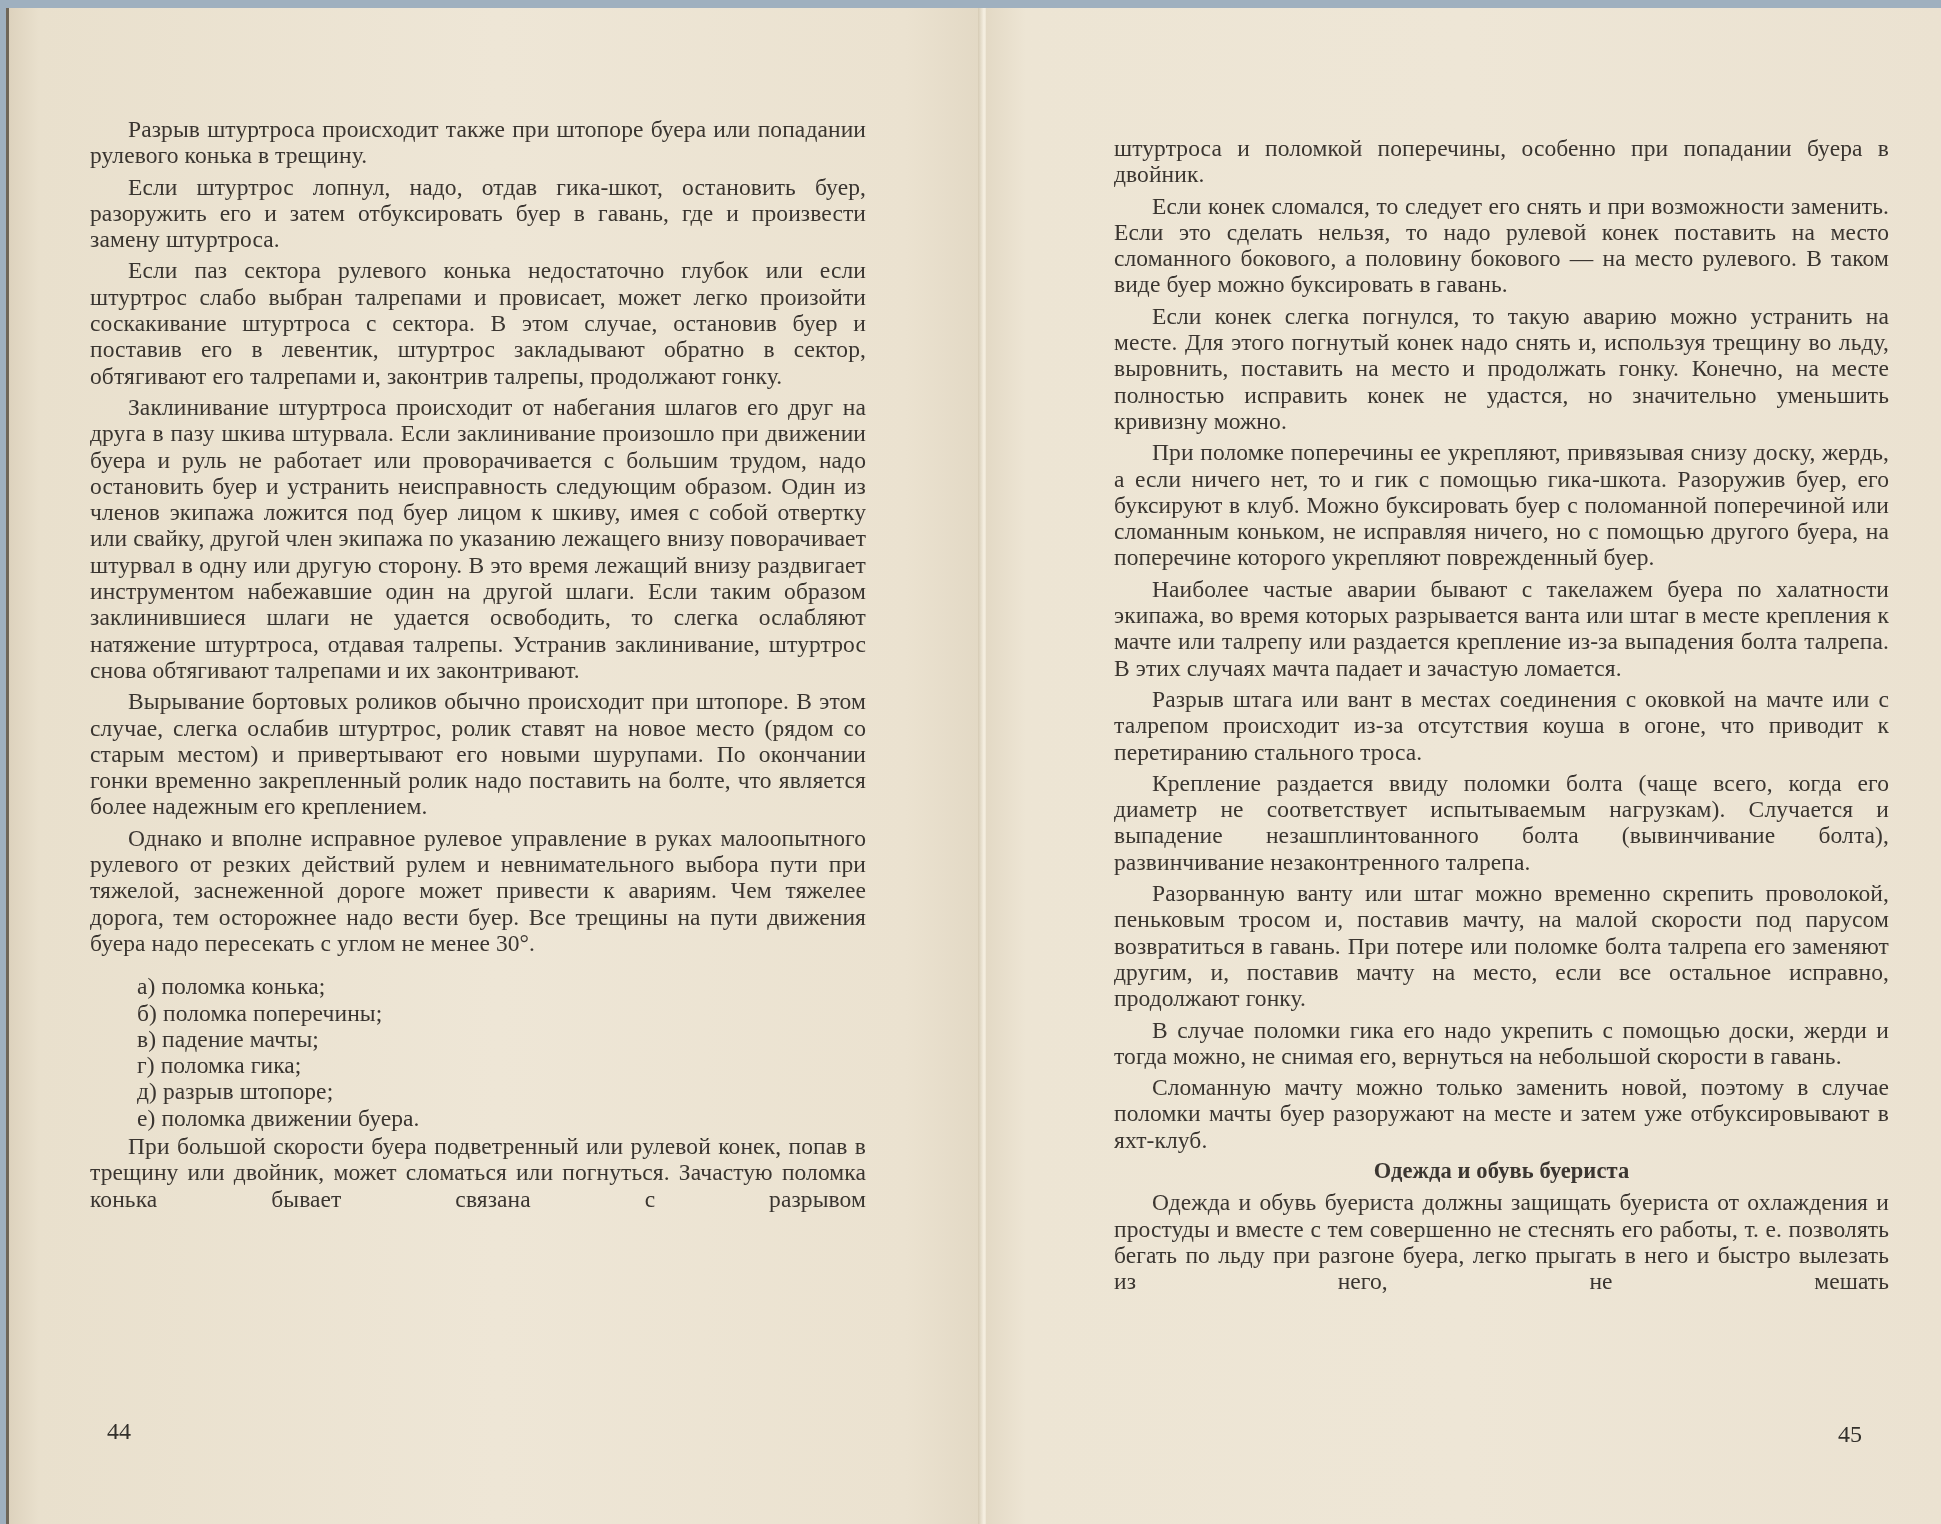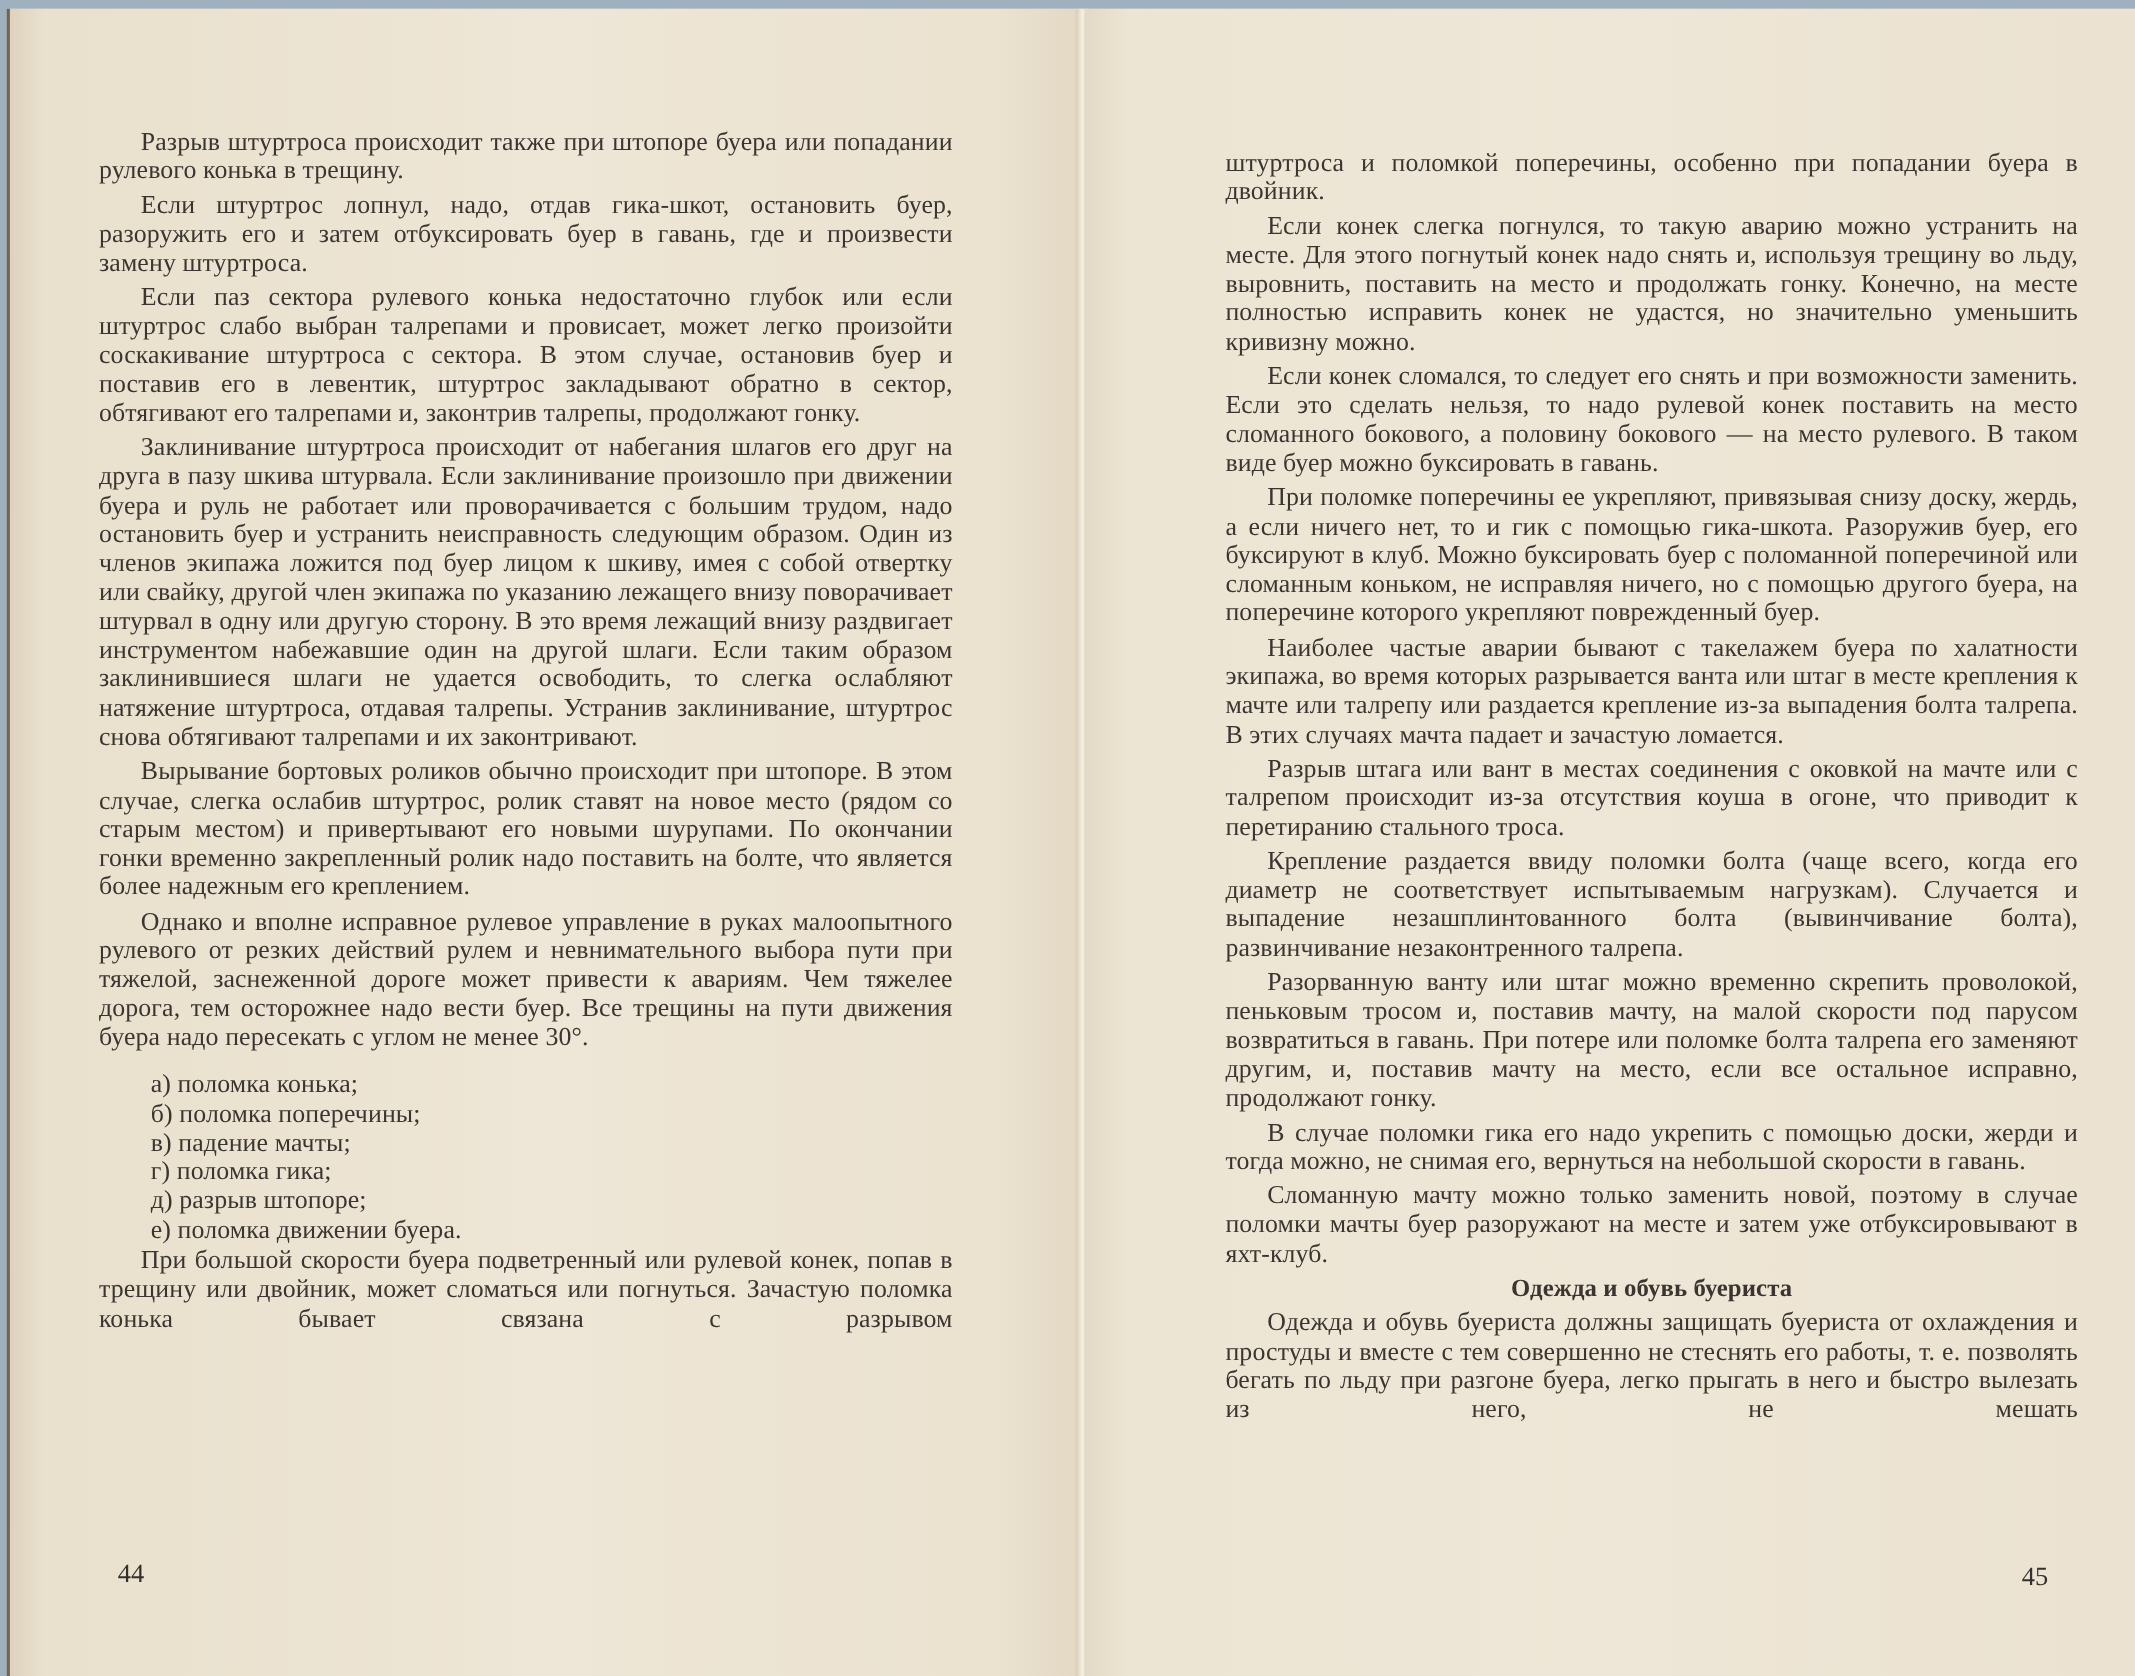--- a/index.html
+++ b/index.html
@@ -75,22 +75,22 @@
       <p style="text-align-last: justify;">При большой скорости буера подветренный или рулевой конек, попав в трещину или двойник, может сломаться или погнуться. Зачастую поломка конька бывает связана с разрывом</p>
     </div>
     <div class="page-num">44</div>
   </div>
 
   <div class="gutter"></div>
 
   <div class="page right">
     <div class="text">
       <p class="cont">штуртроса и поломкой поперечины, особенно при попадании буера в двойник.</p>
+      <p>Если конек сломался, то следует его снять и при возможности заменить. Если это сделать нельзя, то надо рулевой конек поставить на место сломанного бокового, а половину бокового — на место рулевого. В таком виде буер можно буксировать в гавань.</p>
       <p>Если конек слегка погнулся, то такую аварию можно устранить на месте. Для этого погнутый конек надо снять и, используя трещину во льду, выровнить, поставить на место и продолжать гонку. Конечно, на месте полностью исправить конек не удастся, но значительно уменьшить кривизну можно.</p>
-      <p>Если конек сломался, то следует его снять и при возможности заменить. Если это сделать нельзя, то надо рулевой конек поставить на место сломанного бокового, а половину бокового — на место рулевого. В таком виде буер можно буксировать в гавань.</p>
       <p>При поломке поперечины ее укрепляют, привязывая снизу доску, жердь, а если ничего нет, то и гик с помощью гика-шкота. Разоружив буер, его буксируют в клуб. Можно буксировать буер с поломанной поперечиной или сломанным коньком, не исправляя ничего, но с помощью другого буера, на поперечине которого укрепляют поврежденный буер.</p>
       <p>Наиболее частые аварии бывают с такелажем буера по халатности экипажа, во время которых разрывается ванта или штаг в месте крепления к мачте или талрепу или раздается крепление из-за выпадения болта талрепа. В этих случаях мачта падает и зачастую ломается.</p>
       <p>Разрыв штага или вант в местах соединения с оковкой на мачте или с талрепом происходит из-за отсутствия коуша в огоне, что приводит к перетиранию стального троса.</p>
       <p>Крепление раздается ввиду поломки болта (чаще всего, когда его диаметр не соответствует испытываемым нагрузкам). Случается и выпадение незашплинтованного болта (вывинчивание болта), развинчивание незаконтренного талрепа.</p>
       <p>Разорванную ванту или штаг можно временно скрепить проволокой, пеньковым тросом и, поставив мачту, на малой скорости под парусом возвратиться в гавань. При потере или поломке болта талрепа его заменяют другим, и, поставив мачту на место, если все остальное исправно, продолжают гонку.</p>
       <p>В случае поломки гика его надо укрепить с помощью доски, жерди и тогда можно, не снимая его, вернуться на небольшой скорости в гавань.</p>
       <p>Сломанную мачту можно только заменить новой, поэтому в случае поломки мачты буер разоружают на месте и затем уже отбуксировывают в яхт-клуб.</p>
       <p class="heading">Одежда и обувь буериста</p>
       <p style="text-align-last: justify;">Одежда и обувь буериста должны защищать буериста от охлаждения и простуды и вместе с тем совершенно не стеснять его работы, т. е. позволять бегать по льду при разгоне буера, легко прыгать в него и быстро вылезать из него, не мешать</p>
     </div>

